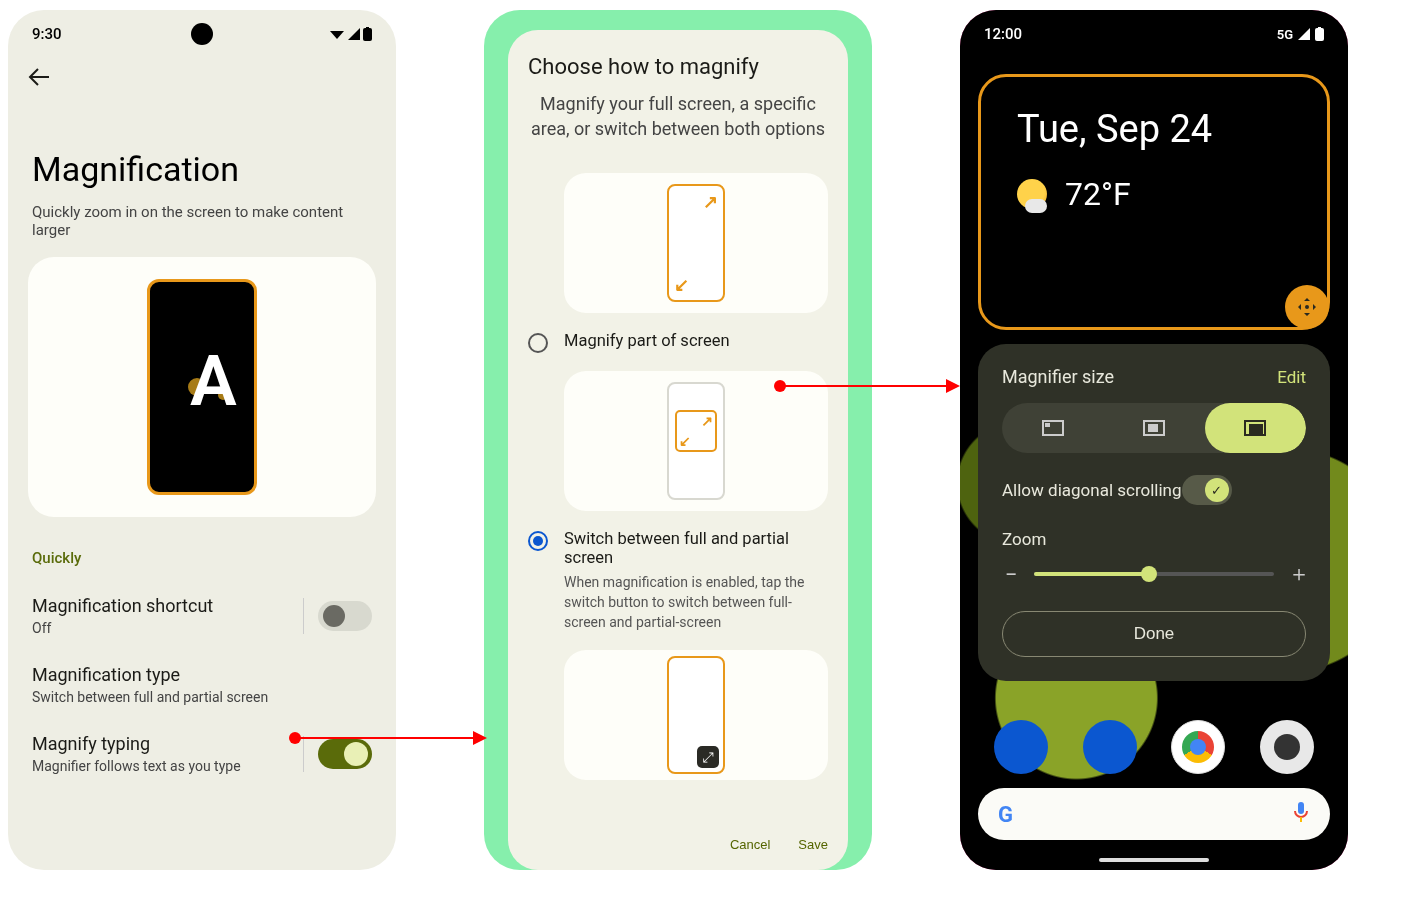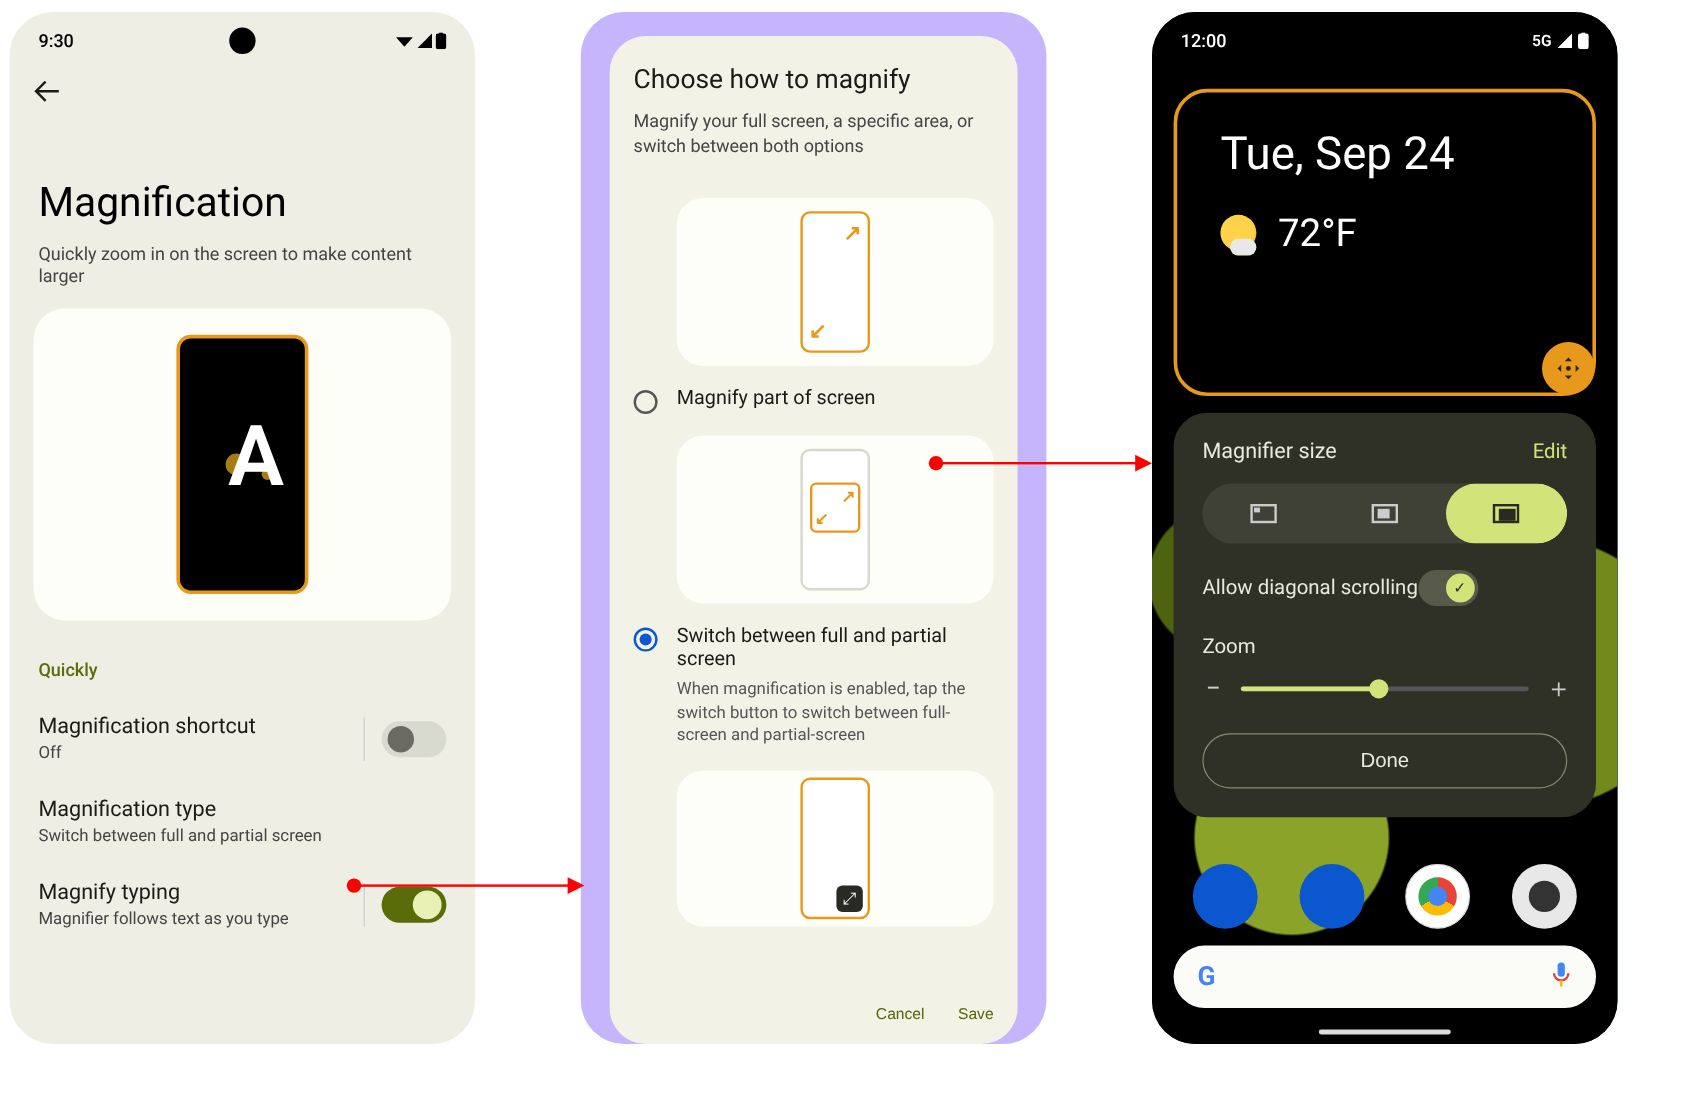--- a/index.html
+++ b/index.html
@@ -54,28 +54,28 @@
   .toggle {
     width: 54px; height: 30px; border-radius: 30px; position: relative;
   }
   .toggle .knob { position:absolute; width:22px; height:22px; border-radius:50%; top:4px;}
   .toggle.off { background:#d8d9cf;}
   .toggle.off .knob { left:5px; background:#6a6a63;}
   .toggle.on { background:#5a6b0a;}
   .toggle.on .knob { right:4px; background:#e9f0b6; width:24px; height:24px; top:3px;}
 
   
-  #phone2 { left: 484px; background:#c4b5fd;padding-left:13px;}
+  #phone2 { left: 484px; background:#86efac;padding-left:13px;}
   #phone2 .sheet {
     position:absolute; top:20px; bottom:0; left:24px; right:24px;
     background:#f2f2e7; border-radius:30px; padding: 24px 20px 18px;
     display:flex; flex-direction:column;
   }
   .p2-title { font-size:22px; font-weight:400; color:#1b1b17; margin-bottom:12px;}
-  .p2-sub { font-size:15px; color:#444; line-height:1.4; margin-bottom:22px;}
+  .p2-sub { font-size:18px; color:#444; line-height:1.4; margin-bottom:22px;text-align:center;}
   .p2-opt { display:flex; gap:16px; margin-bottom:8px;}
   .radio {
     width:20px; height:20px; border:2px solid #555; border-radius:50%;
     flex-shrink:0; margin-top:2px; position:relative;
   }
   .radio.checked { border-color:#0b57d0;}
   .radio.checked::after {
     content:""; position:absolute; inset:3px; background:#0b57d0; border-radius:50%;
   }
   .p2-opt-body { flex:1;}
@@ -100,21 +100,21 @@
     position:absolute; right:4px; bottom:4px; width:22px; height:22px;
     background:#2a2a25; border-radius:5px; display:flex; align-items:center; justify-content:center;
     color:#fff; font-size:14px;
   }
   .p2-actions { display:flex; justify-content:flex-end; gap:28px; margin-top:auto;}
   .p2-actions button {
     background:none; border:none; color:#556500; font-size:13px; font-weight:500; cursor:pointer;
   }
 
   
-  #phone3 { left: 960px; background:#0c4a6e;}
+  #phone3 { left: 960px; background:#ec4899;}
   .p3-wallpaper {
     position:absolute; inset:0;
     background:
       radial-gradient(circle at 30% 80%, #8aa328 0 80px, transparent 82px),
       radial-gradient(circle at 85% 64%, #728a1c 0 110px, transparent 112px),
       radial-gradient(circle at 15% 55%, #4e630f 0 60px, transparent 62px),
       #000;
   }
   #phone3 .statusbar { color:#fff; position:relative; z-index:2;}
   .p3-magframe {

